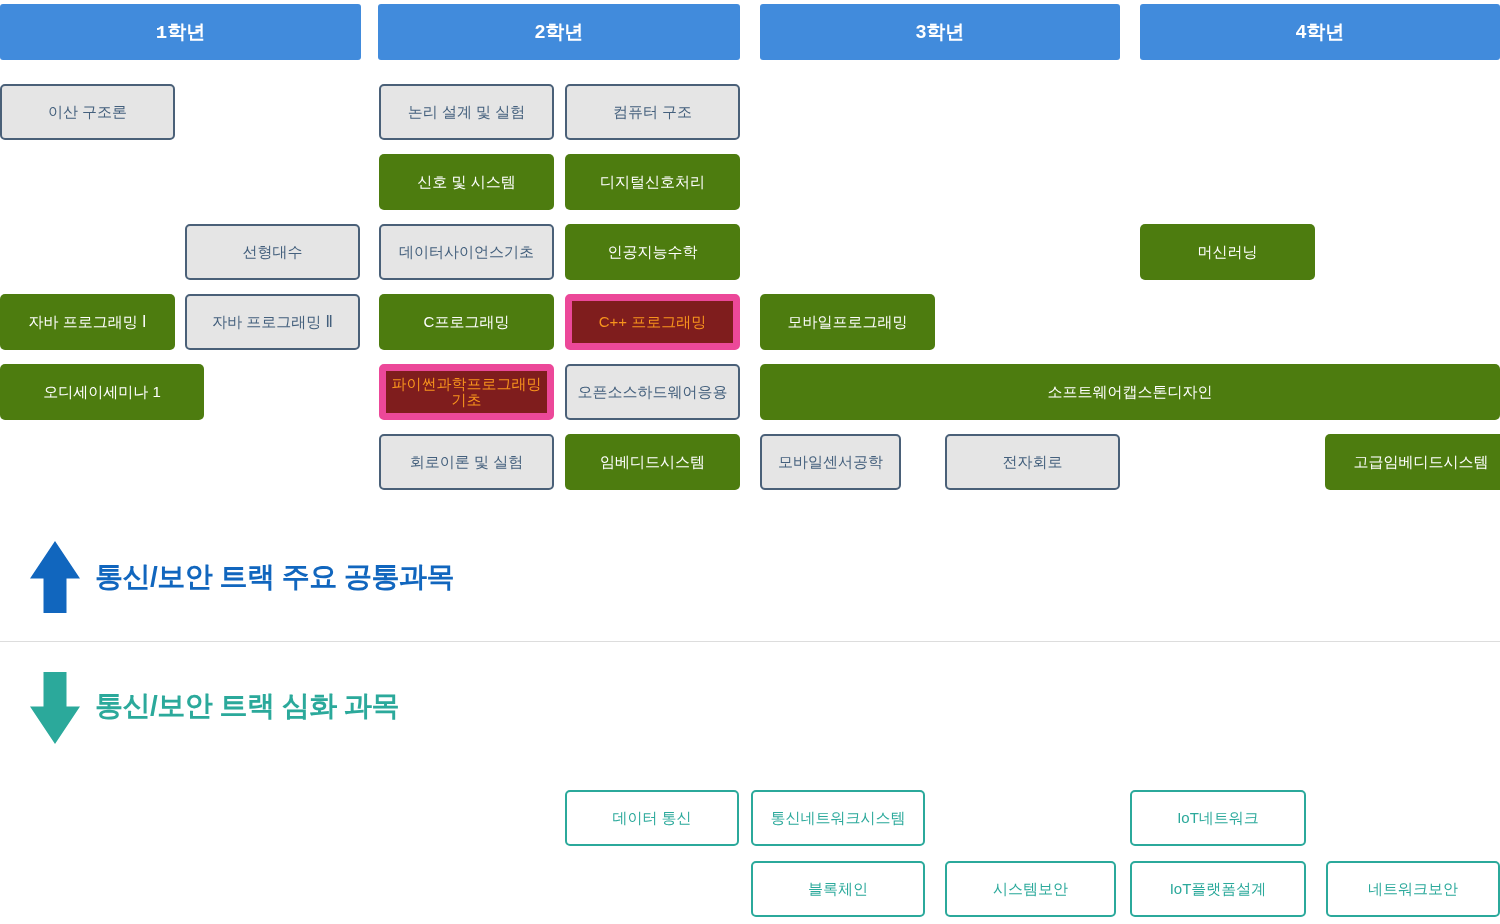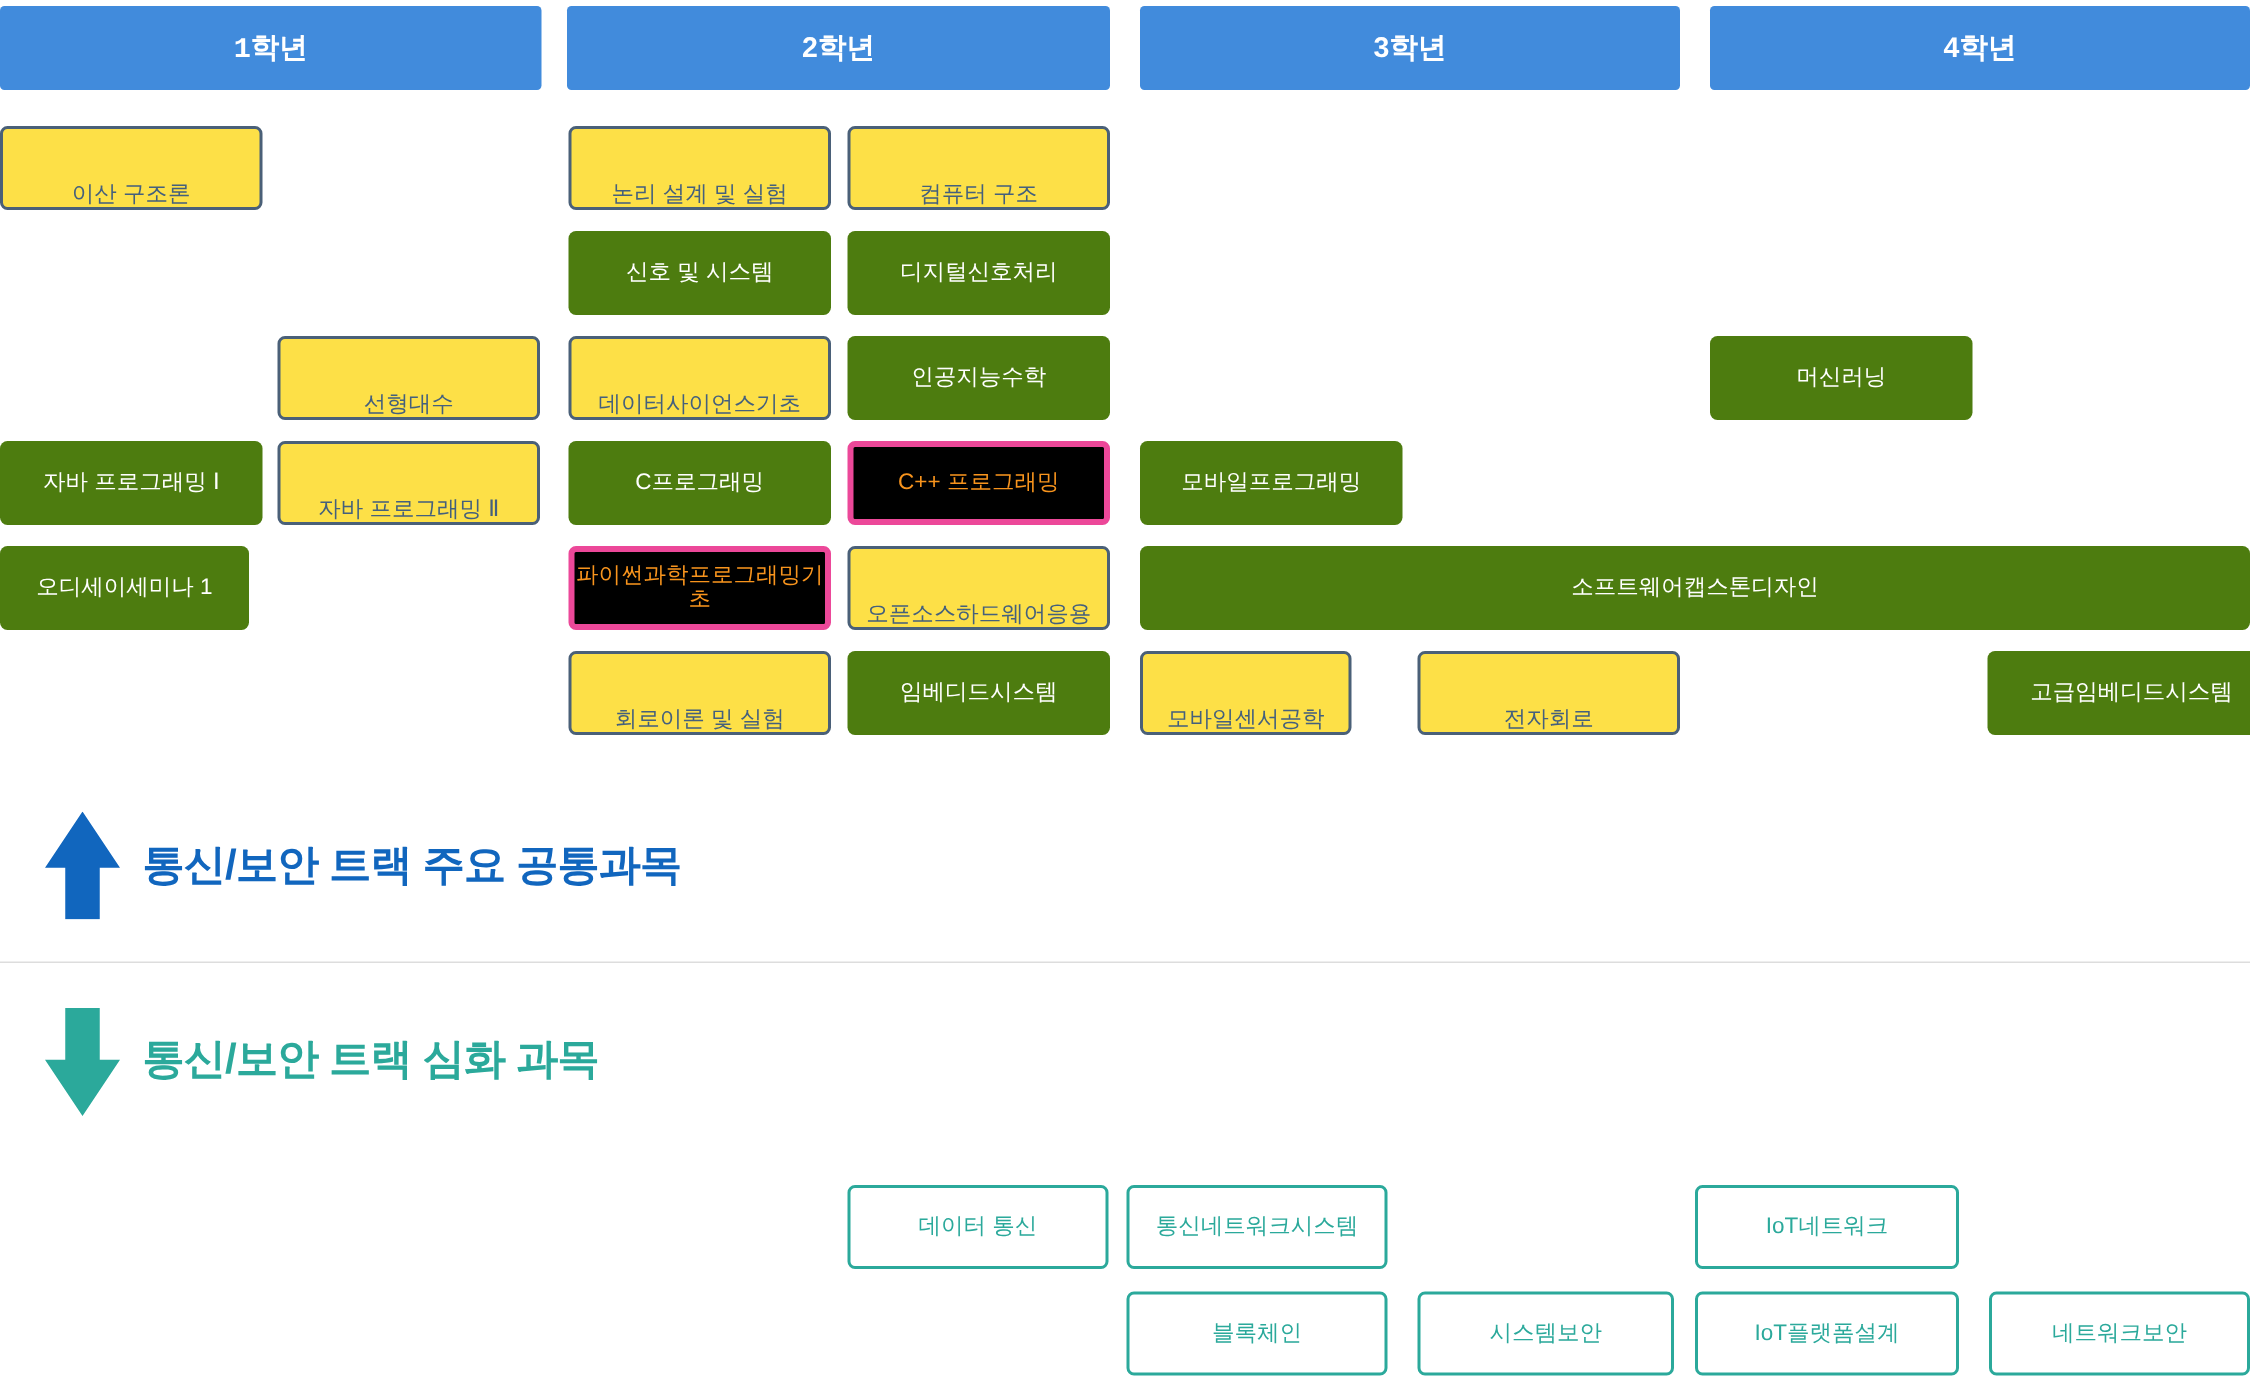--- a/index.html
+++ b/index.html
@@ -30,32 +30,31 @@
     box-sizing: border-box;
     display: flex;
     align-items: center;
     justify-content: center;
     border-radius: 5px;
     font-size: 15px;
     text-align: center;
     line-height: 1.1;
   }
   .box.navy {
-    background: #fde047;
+    background: #e5e5e5;
     border: 2px solid #4A6078;
     color: #44607D;
-    align-items: flex-end;
   }
   .box.orange {
     background: #4d7c0f;
     color: #ffffff;
   }
   .box.orange-outline {
-    background: #000000;
-    border: 4px solid #ec4899;
+    background: #7f1d1d;
+    border: 7px solid #ec4899;
     color: #F8941D;
   }
   .box.teal-outline {
     background: #ffffff;
     border: 2px solid #2BA99B;
     color: #2BA99B;
   }
   .arrow-up {
     position: absolute;
     left: 30px;
@@ -152,21 +151,21 @@
   <div class="box orange" style="left:379px; top:294px; width:175px;">
       <span>C프로그래밍</span>
     </div>
   <div class="box orange-outline" style="left:565px; top:294px; width:175px;">
       <span>C++ 프로그래밍</span>
     </div>
   <div class="box orange" style="left:760px; top:294px; width:175px;">
       <span>모바일프로그래밍</span>
     </div>
 
-  <div class="box orange" style="left:0; top:364px; width:166px;">
+  <div class="box orange" style="left:0; top:364px; width:204px;">
       <span>오디세이세미나 1</span>
     </div>
   <div class="box orange-outline" style="left:379px; top:364px; width:175px;">
       <span>파이썬과학프로그래밍기초</span>
     </div>
   <div class="box navy" style="left:565px; top:364px; width:175px;">
       <span>오픈소스하드웨어응용</span>
     </div>
   <div class="box orange" style="left:760px; top:364px; width:740px;">
       <span>소프트웨어캡스톤디자인</span>

